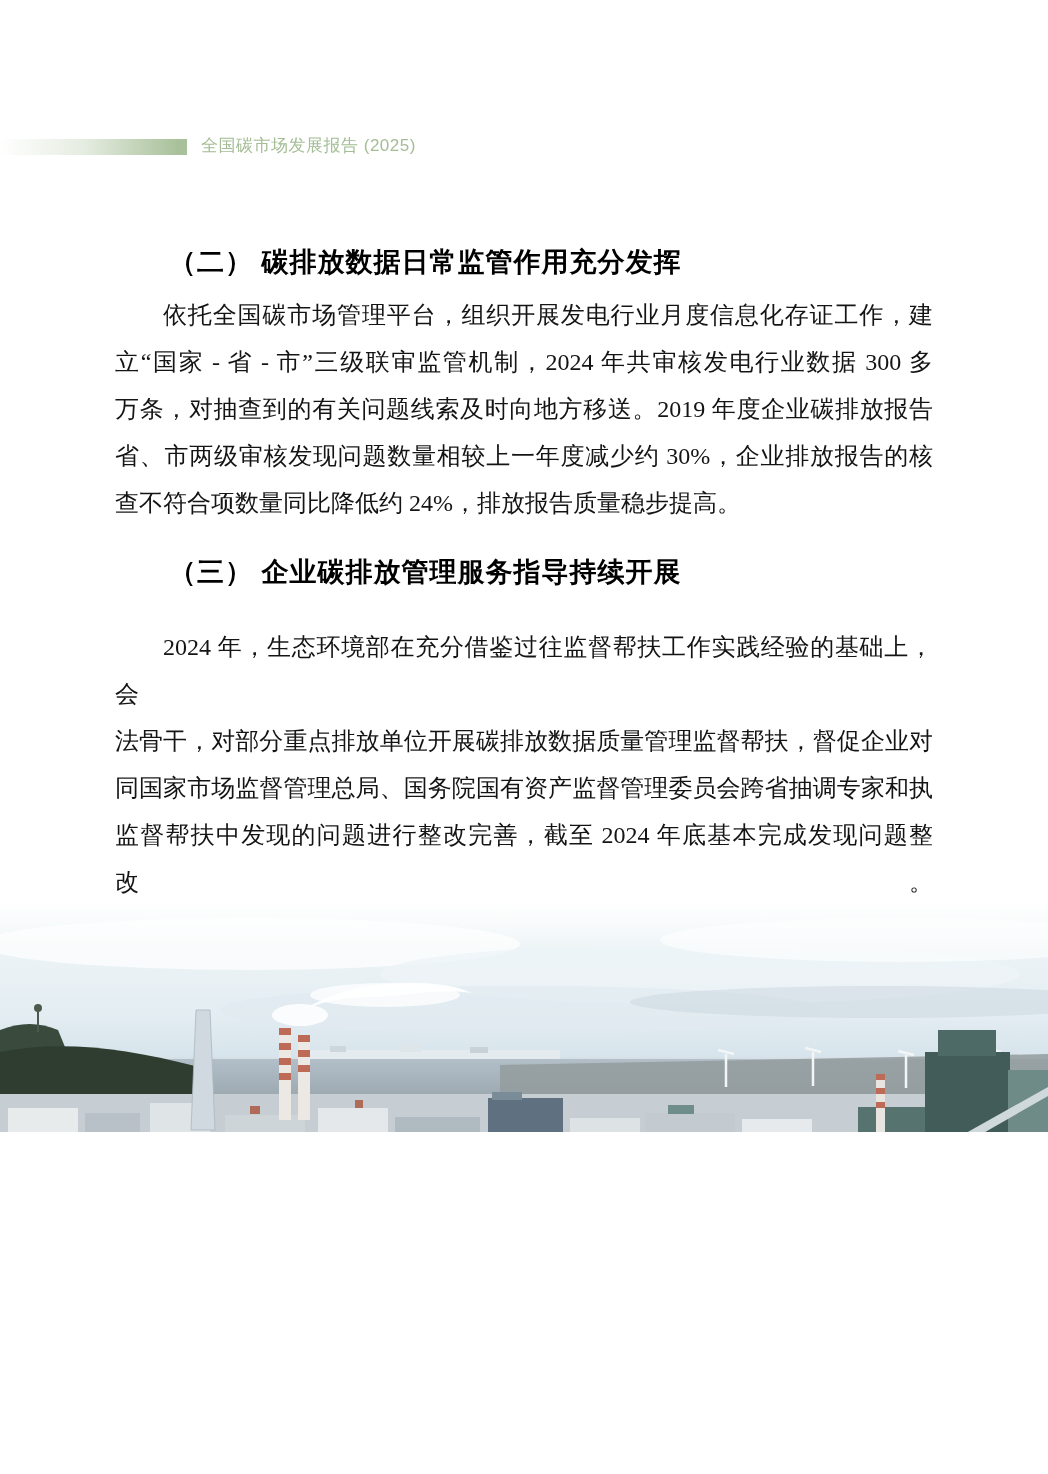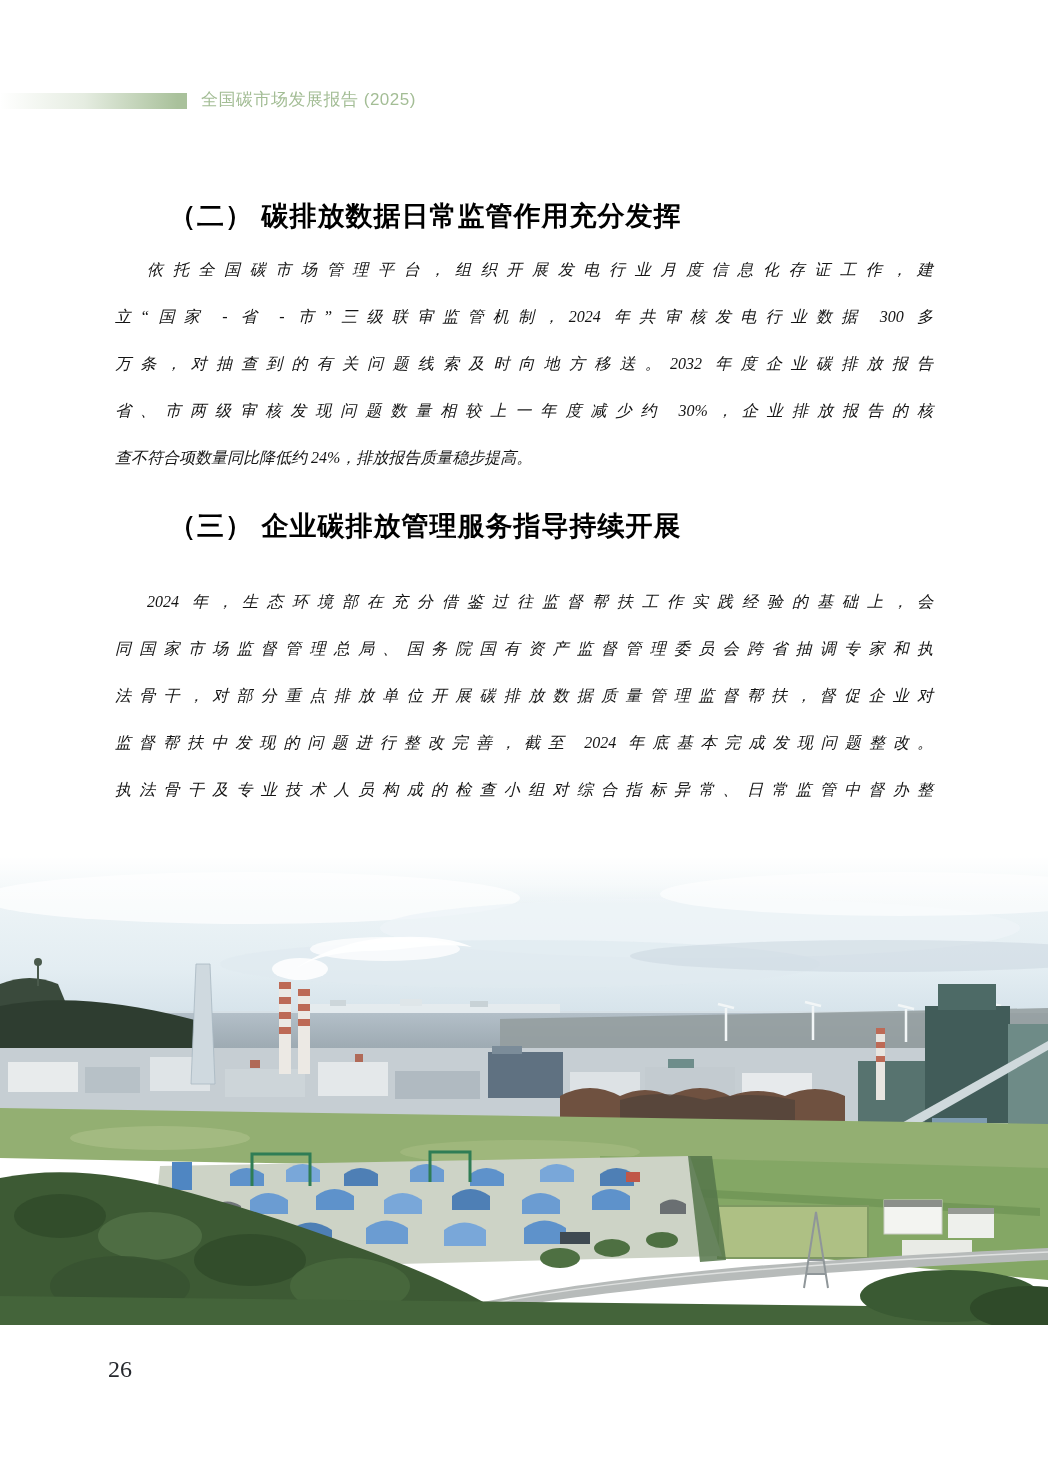--- a/index.html
+++ b/index.html
@@ -1,38 +1,38 @@
 <!DOCTYPE html>
 <html><head>
 <meta charset="utf-8">
 <style>
   html,body { margin:0; padding:0; background:#ffffff; }
   .page {
-    position:relative; width:1048px; height:1474px; background:#ffffff;
-    overflow:hidden; font-family:"Liberation Serif","DejaVu Serif",serif;
+    position:relative; width:1048px; height:1086px; background:#ffffff;
+    overflow:hidden; font-family:"Liberation Serif","DejaVu Serif",serif;margin-top:46px;
   }
   .header-bar {
     position:absolute; top:93px; left:0; width:187px; height:16px;
     background:linear-gradient(90deg, rgba(169,193,155,0) 0%, rgba(169,193,155,0.30) 45%, #a9c19b 95%, #a9c19b 100%);
   }
   .header-title {
     position:absolute; top:88px; left:201px;
     font-family:"Liberation Sans","DejaVu Sans",sans-serif;
     font-size:17px; line-height:24px; color:#a3bd95; letter-spacing:0.5px;
   }
   .section-heading {
     position:absolute; margin:0; left:169px;
     font-family:"Liberation Sans","DejaVu Sans",sans-serif;
     font-weight:700; color:#000; font-size:27px; line-height:34px; letter-spacing:1px;
   }
   #heading-2 { top:199px; }
   #heading-3 { top:509px; }
   .para {
     position:absolute; left:115px; width:818px;
-    font-size:16px; line-height:47px; color:#141414;font-style:italic;
+    font-size:24px; line-height:47px; color:#141414;
   }
   #para-2 { top:246px; }
   #para-3 { top:578px; }
   .line { text-align:justify; text-align-last:justify; }
   .line.first { text-indent:2em; }
   .line.last { text-align-last:left; }
   .photo {
     position:absolute; left:0; top:856px; width:1048px; height:469px; margin:0; z-index:1;
   }
   .photo svg { display:block; width:100%; height:100%; }
@@ -230,30 +230,29 @@
 
       <rect x="0" y="0" width="1048" height="48" fill="url(#fadeTop)"></rect>
     </svg>
   </figure>
 
   <div class="content-layer">
     <h2 class="section-heading" id="heading-2">（二） 碳排放数据日常监管作用充分发挥</h2>
     <div class="para" id="para-2">
         <div class="line first">依托全国碳市场管理平台，组织开展发电行业月度信息化存证工作，建</div>
         <div class="line">立“国家 - 省 - 市”三级联审监管机制，2024 年共审核发电行业数据 300 多</div>
-        <div class="line">万条，对抽查到的有关问题线索及时向地方移送。2032 年度企业碳排放报告</div>
+        <div class="line">万条，对抽查到的有关问题线索及时向地方移送。2019 年度企业碳排放报告</div>
         <div class="line">省、市两级审核发现问题数量相较上一年度减少约 30%，企业排放报告的核</div>
         <div class="line last">查不符合项数量同比降低约 24%，排放报告质量稳步提高。</div>
       </div>
 
     <h2 class="section-heading" id="heading-3">（三） 企业碳排放管理服务指导持续开展</h2>
     <div class="para" id="para-3">
         <div class="line first">2024 年，生态环境部在充分借鉴过往监督帮扶工作实践经验的基础上，会</div>
+        <div class="line">法骨干，对部分重点排放单位开展碳排放数据质量管理监督帮扶，督促企业对</div>
         <div class="line">同国家市场监督管理总局、国务院国有资产监督管理委员会跨省抽调专家和执</div>
-        <div class="line">法骨干，对部分重点排放单位开展碳排放数据质量管理监督帮扶，督促企业对</div>
         <div class="line">监督帮扶中发现的问题进行整改完善，截至 2024 年底基本完成发现问题整改。</div>
-        <div class="line">执法骨干及专业技术人员构成的检查小组对综合指标异常、日常监管中督办整</div>
       </div>
   </div>
 
   <div class="page-number">26</div>
 
 </div>
 
 </body></html>

